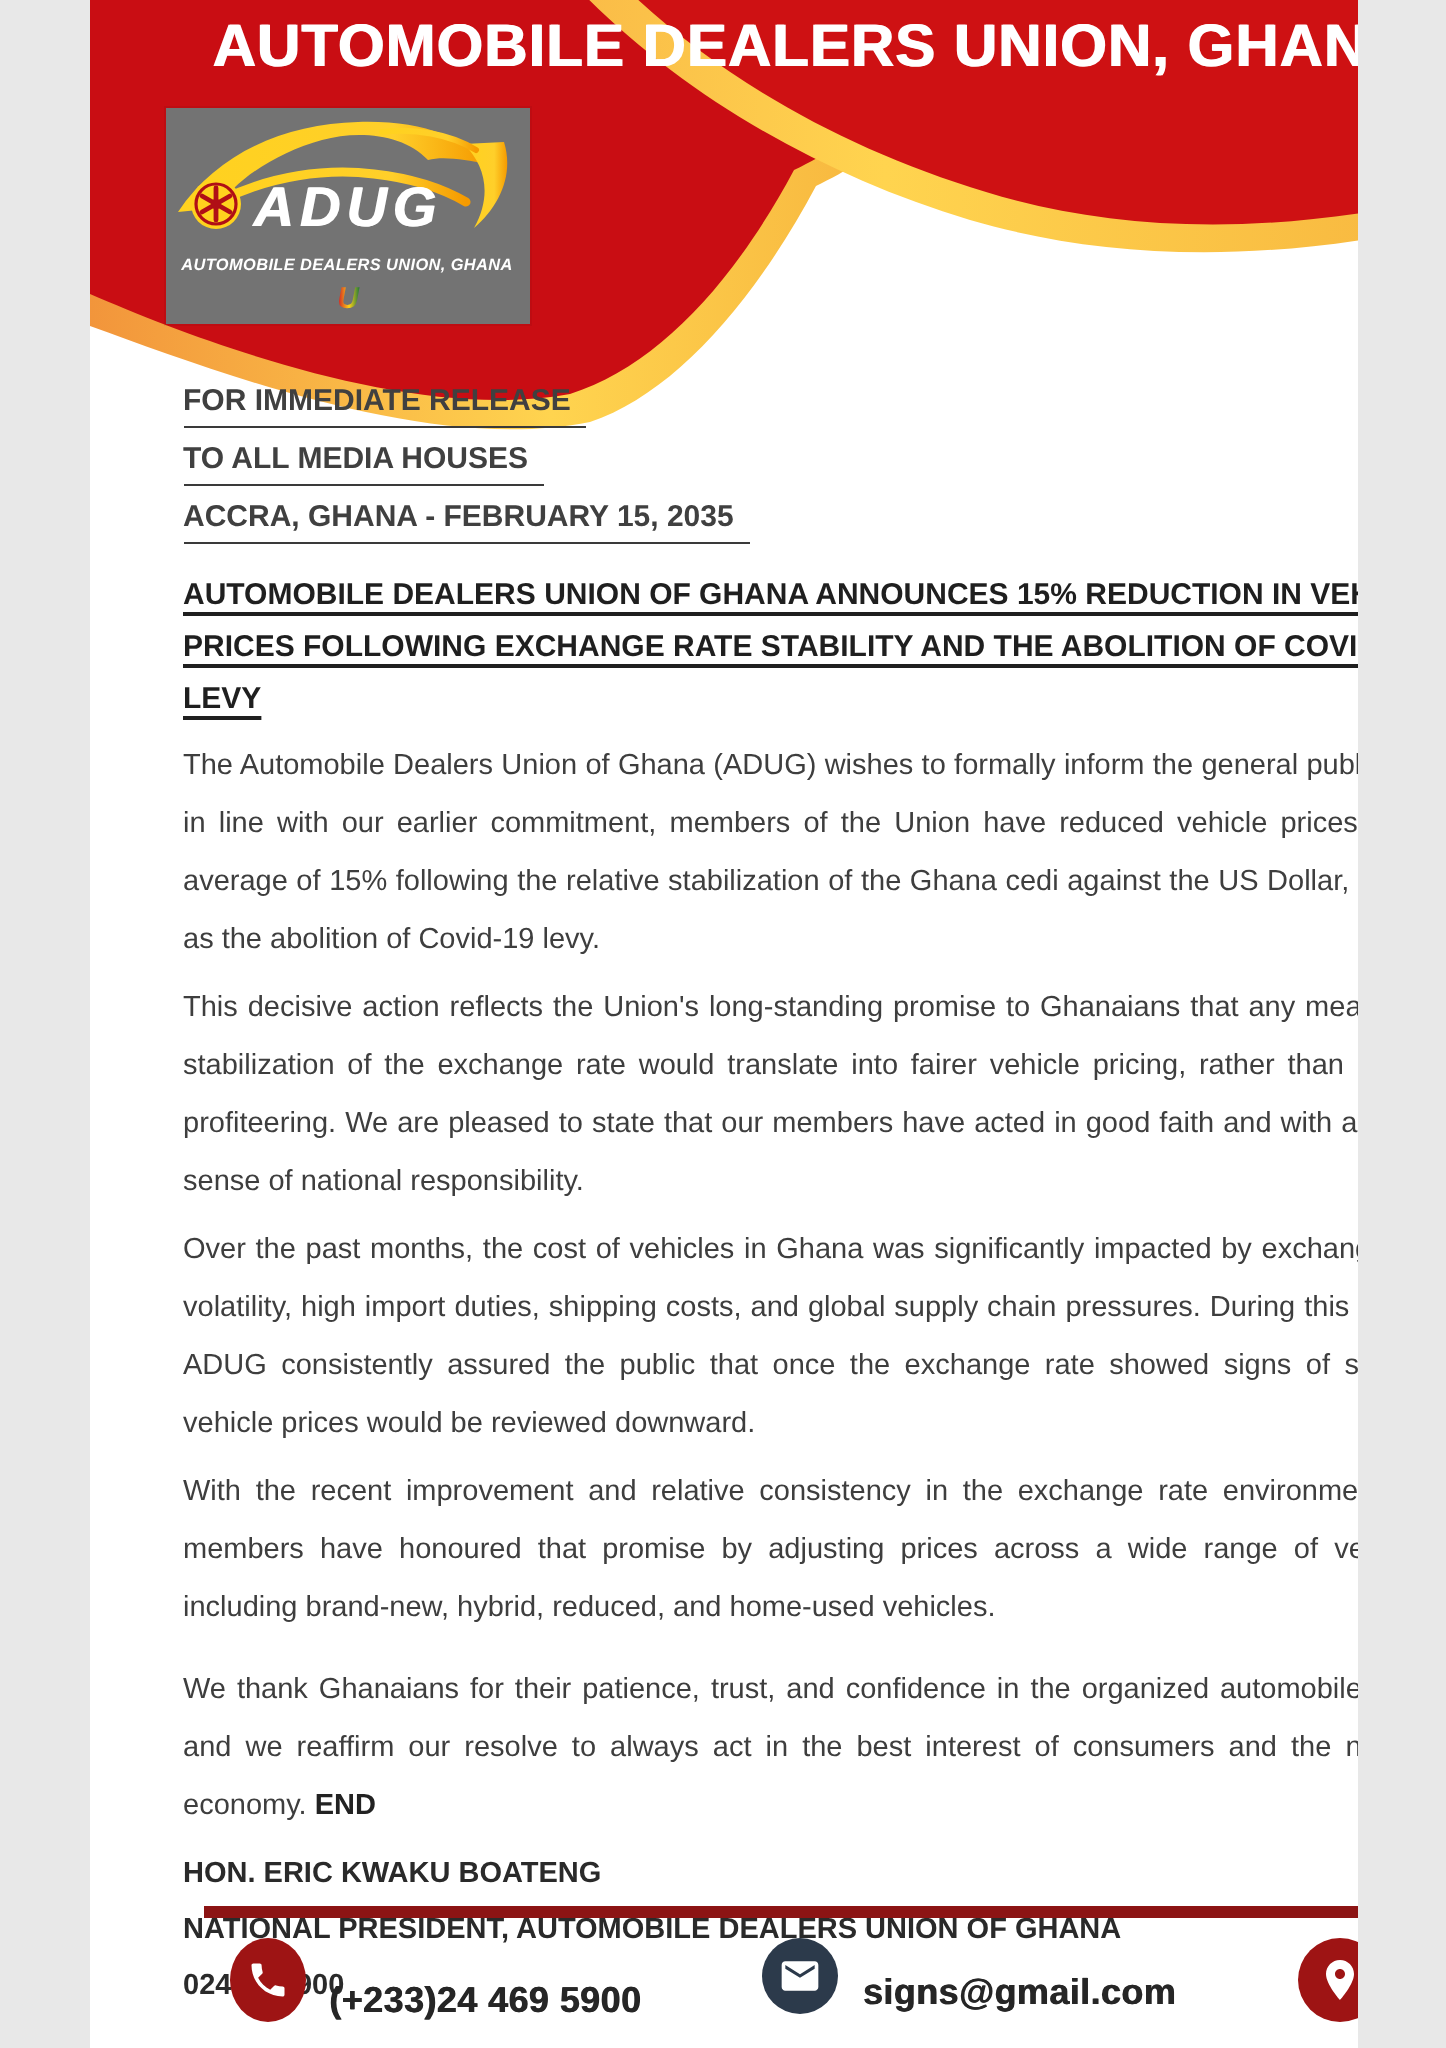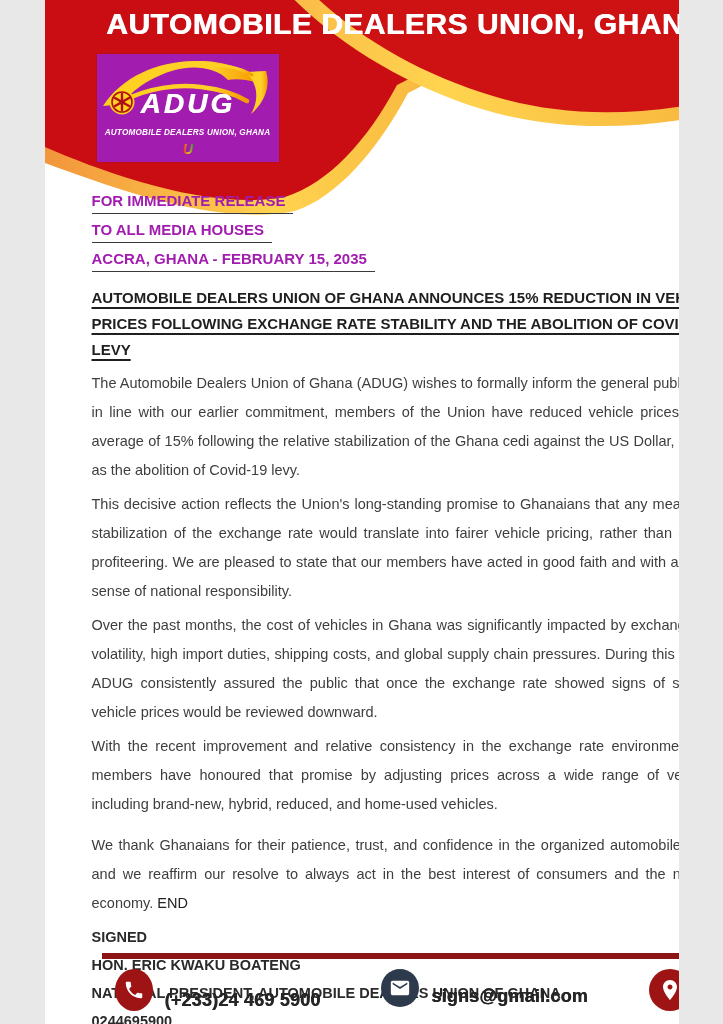--- a/index.html
+++ b/index.html
@@ -9,54 +9,54 @@
     font-family:"Liberation Sans", sans-serif;
   }
   
   .header-art{position:absolute;top:0;left:0;width:723px;height:250px;}
   .banner-title{
     position:absolute;top:7px;left:0;width:723px;text-align:center;
     color:#ffffff;font-size:30px;font-weight:800;letter-spacing:.5px;
     text-shadow:.7px 0 0 #fff;white-space:nowrap;
   }
   .logo-box{
-    position:absolute;left:52px;top:54px;width:182px;height:108px;
-    background:#a21caf;box-shadow:0 0 0 1px rgba(0,0,0,.05);
+    position:absolute;left:38px;top:54px;width:182px;height:108px;
+    background:#737373;box-shadow:0 0 0 1px rgba(0,0,0,.05);
   }
   .logo-car{position:absolute;left:0;top:0;width:182px;height:62px;}
   .logo-acronym{
     position:absolute;left:44px;top:34px;color:#ffffff;
     font-size:28px;font-weight:800;font-style:italic;letter-spacing:3px;
     text-shadow:.6px 0 0 #fff;
   }
   .logo-name{
     position:absolute;left:0;top:74px;width:182px;text-align:center;
     color:#ffffff;font-size:8.2px;font-weight:700;font-style:italic;
     letter-spacing:.2px;white-space:nowrap;
   }
   .logo-mark{position:absolute;left:0;top:85px;width:182px;text-align:center;
     font-size:15px;font-weight:800;font-style:italic;}
   
   .content{position:absolute;top:186px;left:47px;width:632px;color:#3e3e3e;}
   .release-block{margin:0 0 12px 0;}
   .release-line{height:29px;line-height:29px;}
   .release-line span{
-    display:inline-block;color:#a21caf;font-size:15px;font-weight:700;
+    display:inline-block;color:#404040;font-size:15px;font-weight:700;
     border-bottom:1.8px solid #3a3a3a;padding:0 8px 1px 0;line-height:22px;
   }
   .headline{
     text-align:left;color:#1f1f1f;font-size:15px;font-weight:700;
     line-height:26px;margin:0 0 6px 0;
     text-decoration:underline;text-decoration-thickness:1.5px;text-underline-offset:4px;
   }
   .para{
     font-size:14.5px;line-height:29px;text-align:justify;margin:4px 0 5px 0;
   }
   .para.closing{margin-top:12px;}
-  .para .end-word{font-weight:400;color:#222;}
+  .para .end-word{font-weight:700;color:#222;}
   .sig-line{
     font-size:14.5px;font-weight:700;color:#2a2a2a;line-height:28px;
   }
   
   .footer{position:absolute;left:0;top:953px;width:723px;}
   .footer-rule{margin-left:57px;width:645px;height:6px;background:#8c1414;}
   .footer-row{
     display:flex;align-items:flex-start;justify-content:space-between;
     padding:10px 14px 0 70px;
   }
@@ -152,21 +152,20 @@
     <div class="headline">AUTOMOBILE DEALERS UNION OF GHANA ANNOUNCES 15% REDUCTION IN VEHICLE PRICES FOLLOWING EXCHANGE RATE STABILITY AND  THE ABOLITION OF COVID-19 LEVY</div>
 
     <p class="para">The Automobile Dealers Union of Ghana (ADUG) wishes to formally inform the general public that, in line with our earlier commitment, members of the Union have reduced vehicle prices by an average of 15% following the relative stabilization of the Ghana cedi against the US Dollar, as well as the abolition of Covid-19 levy.</p>
     <p class="para">This decisive action reflects the Union's long-standing promise to Ghanaians that any meaningful stabilization of the exchange rate would translate into fairer vehicle pricing, rather than excess profiteering. We are pleased to state that our members have acted in good faith and with a strong sense of national responsibility.</p>
     <p class="para">Over the past months, the cost of vehicles in Ghana was significantly impacted by exchange rate volatility, high import duties, shipping costs, and global supply chain pressures. During this period, ADUG consistently assured the public that once the exchange rate showed signs of stability, vehicle prices would be reviewed downward.</p>
     <p class="para">With the recent improvement and relative consistency in the exchange rate environment, our members have honoured that promise by adjusting prices across a wide range of vehicles, including brand-new, hybrid, reduced, and home-used vehicles.</p>
 
     <p class="para closing"><span>We thank Ghanaians for their patience, trust, and confidence in the organized automobile trade, and we reaffirm our resolve to always act in the best interest of consumers and the national economy.</span> <span class="end-word">END</span></p>
 
     <div class="sig-block">
-      <div class="sig-line">SIGNED</div>
       <div class="sig-line">HON. ERIC KWAKU BOATENG</div>
       <div class="sig-line">NATIONAL PRESIDENT, AUTOMOBILE DEALERS UNION OF GHANA</div>
       <div class="sig-line">0244695900</div>
     </div>
   </div>
 
   <div class="footer">
     <div class="footer-rule"></div>
     <div class="footer-row">
 

